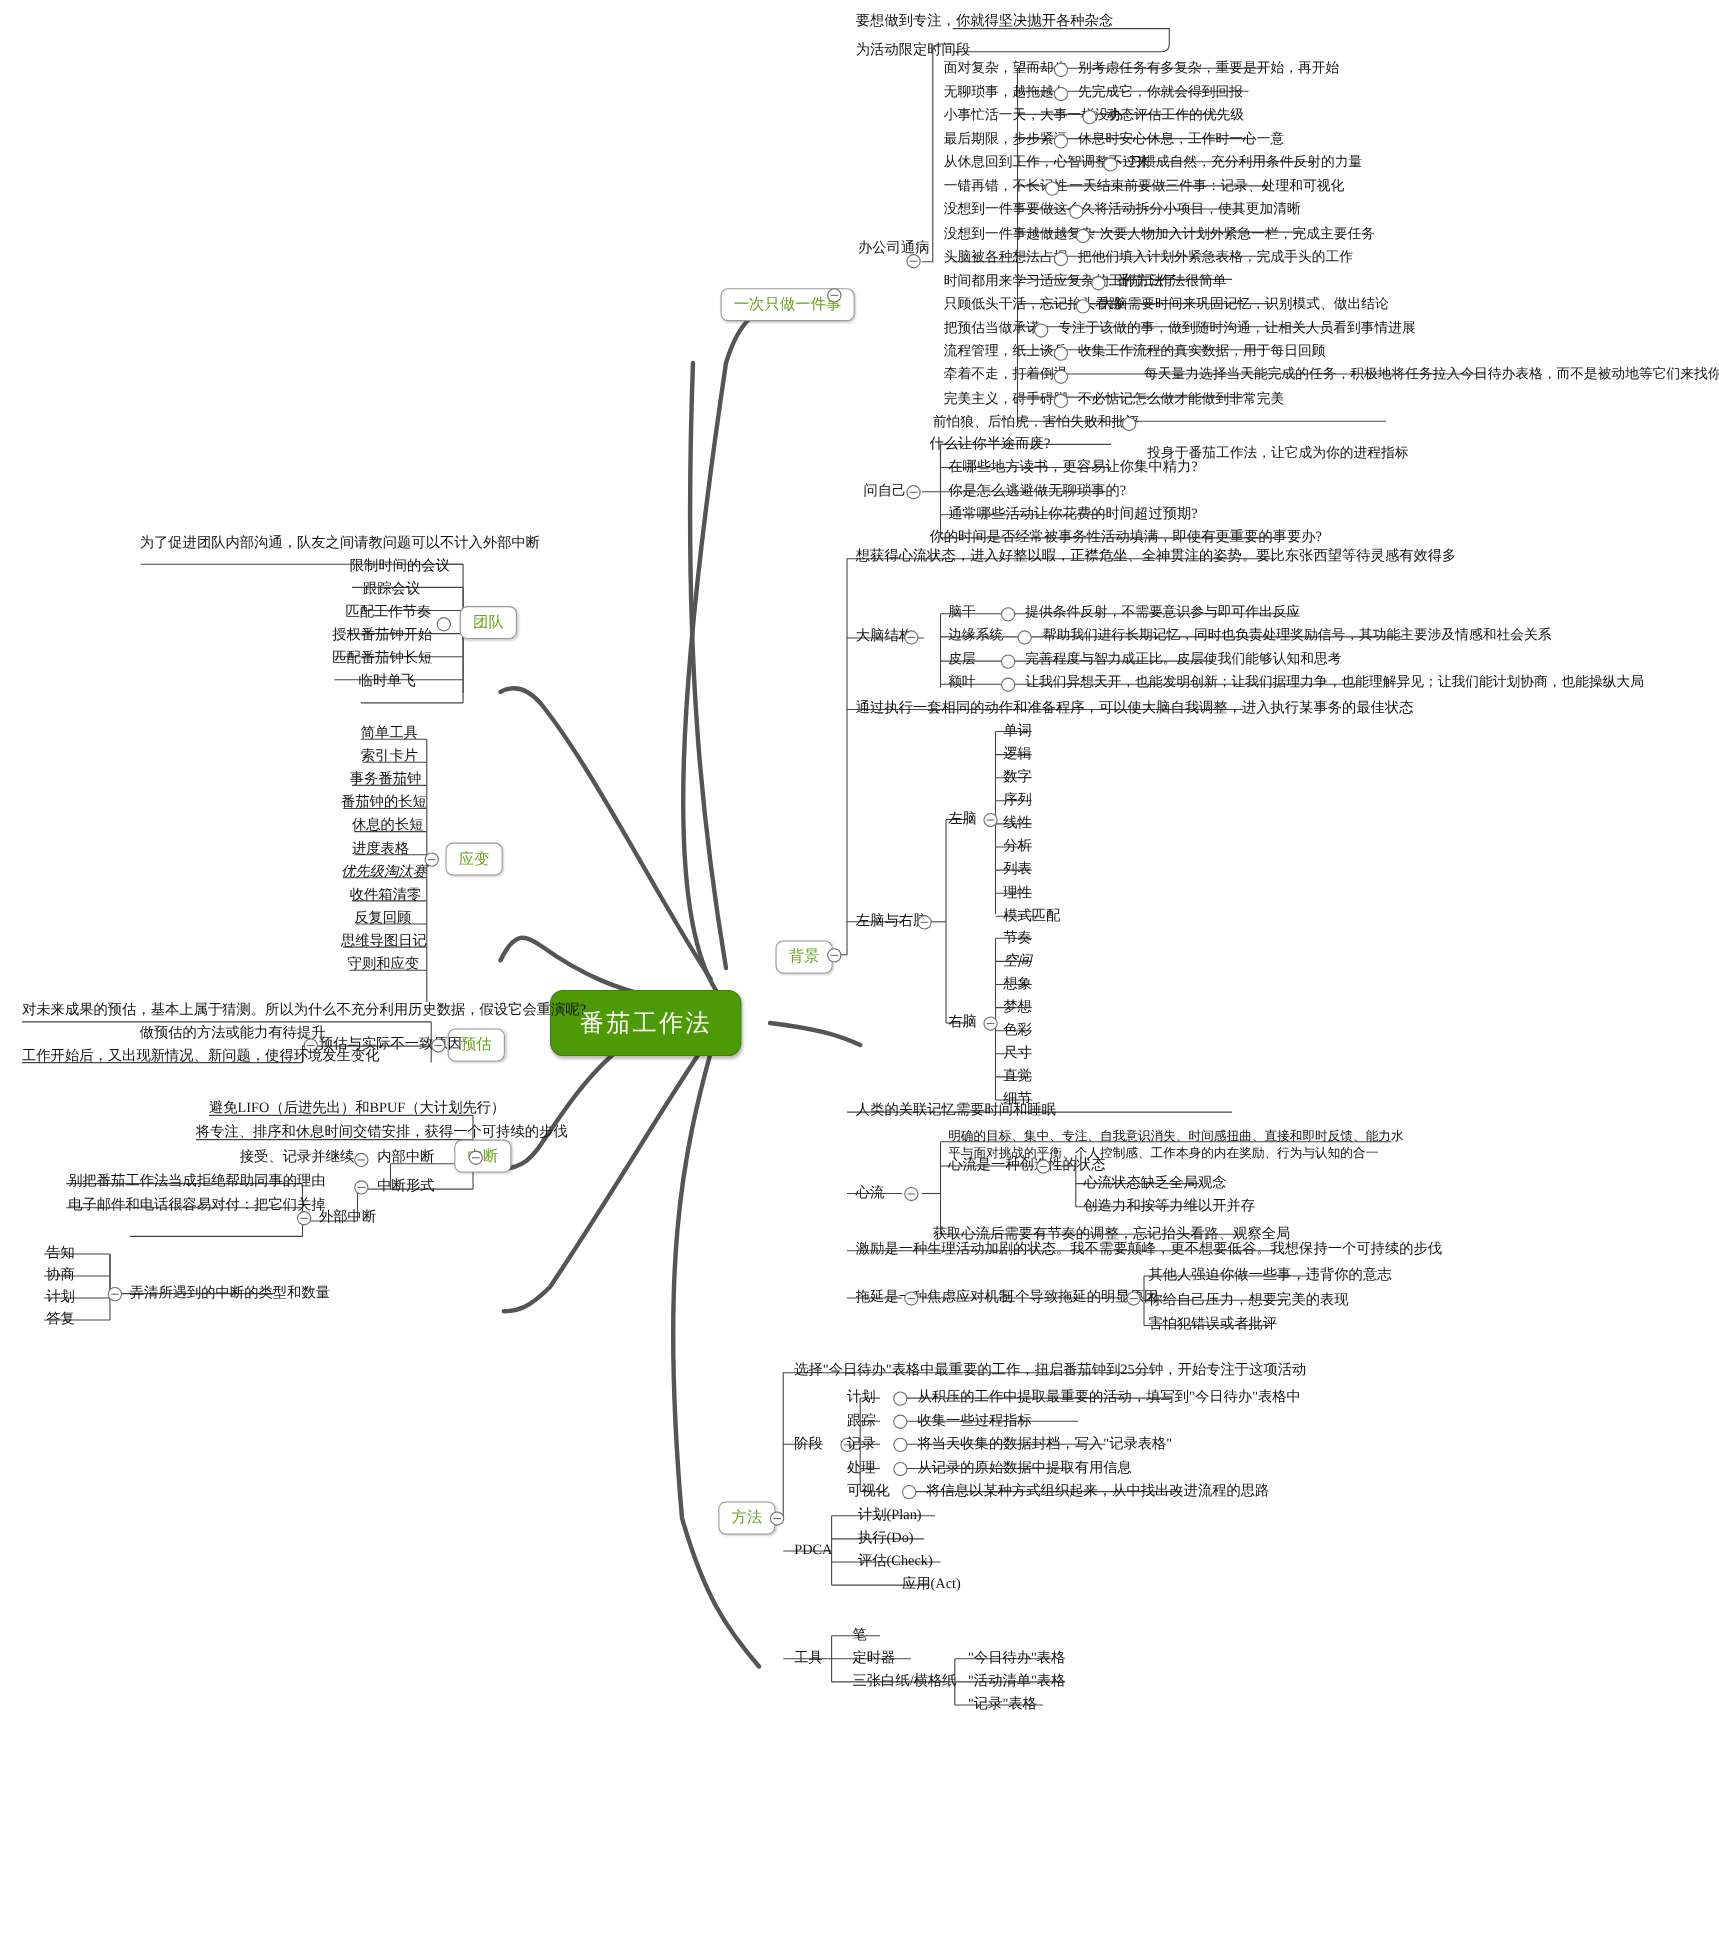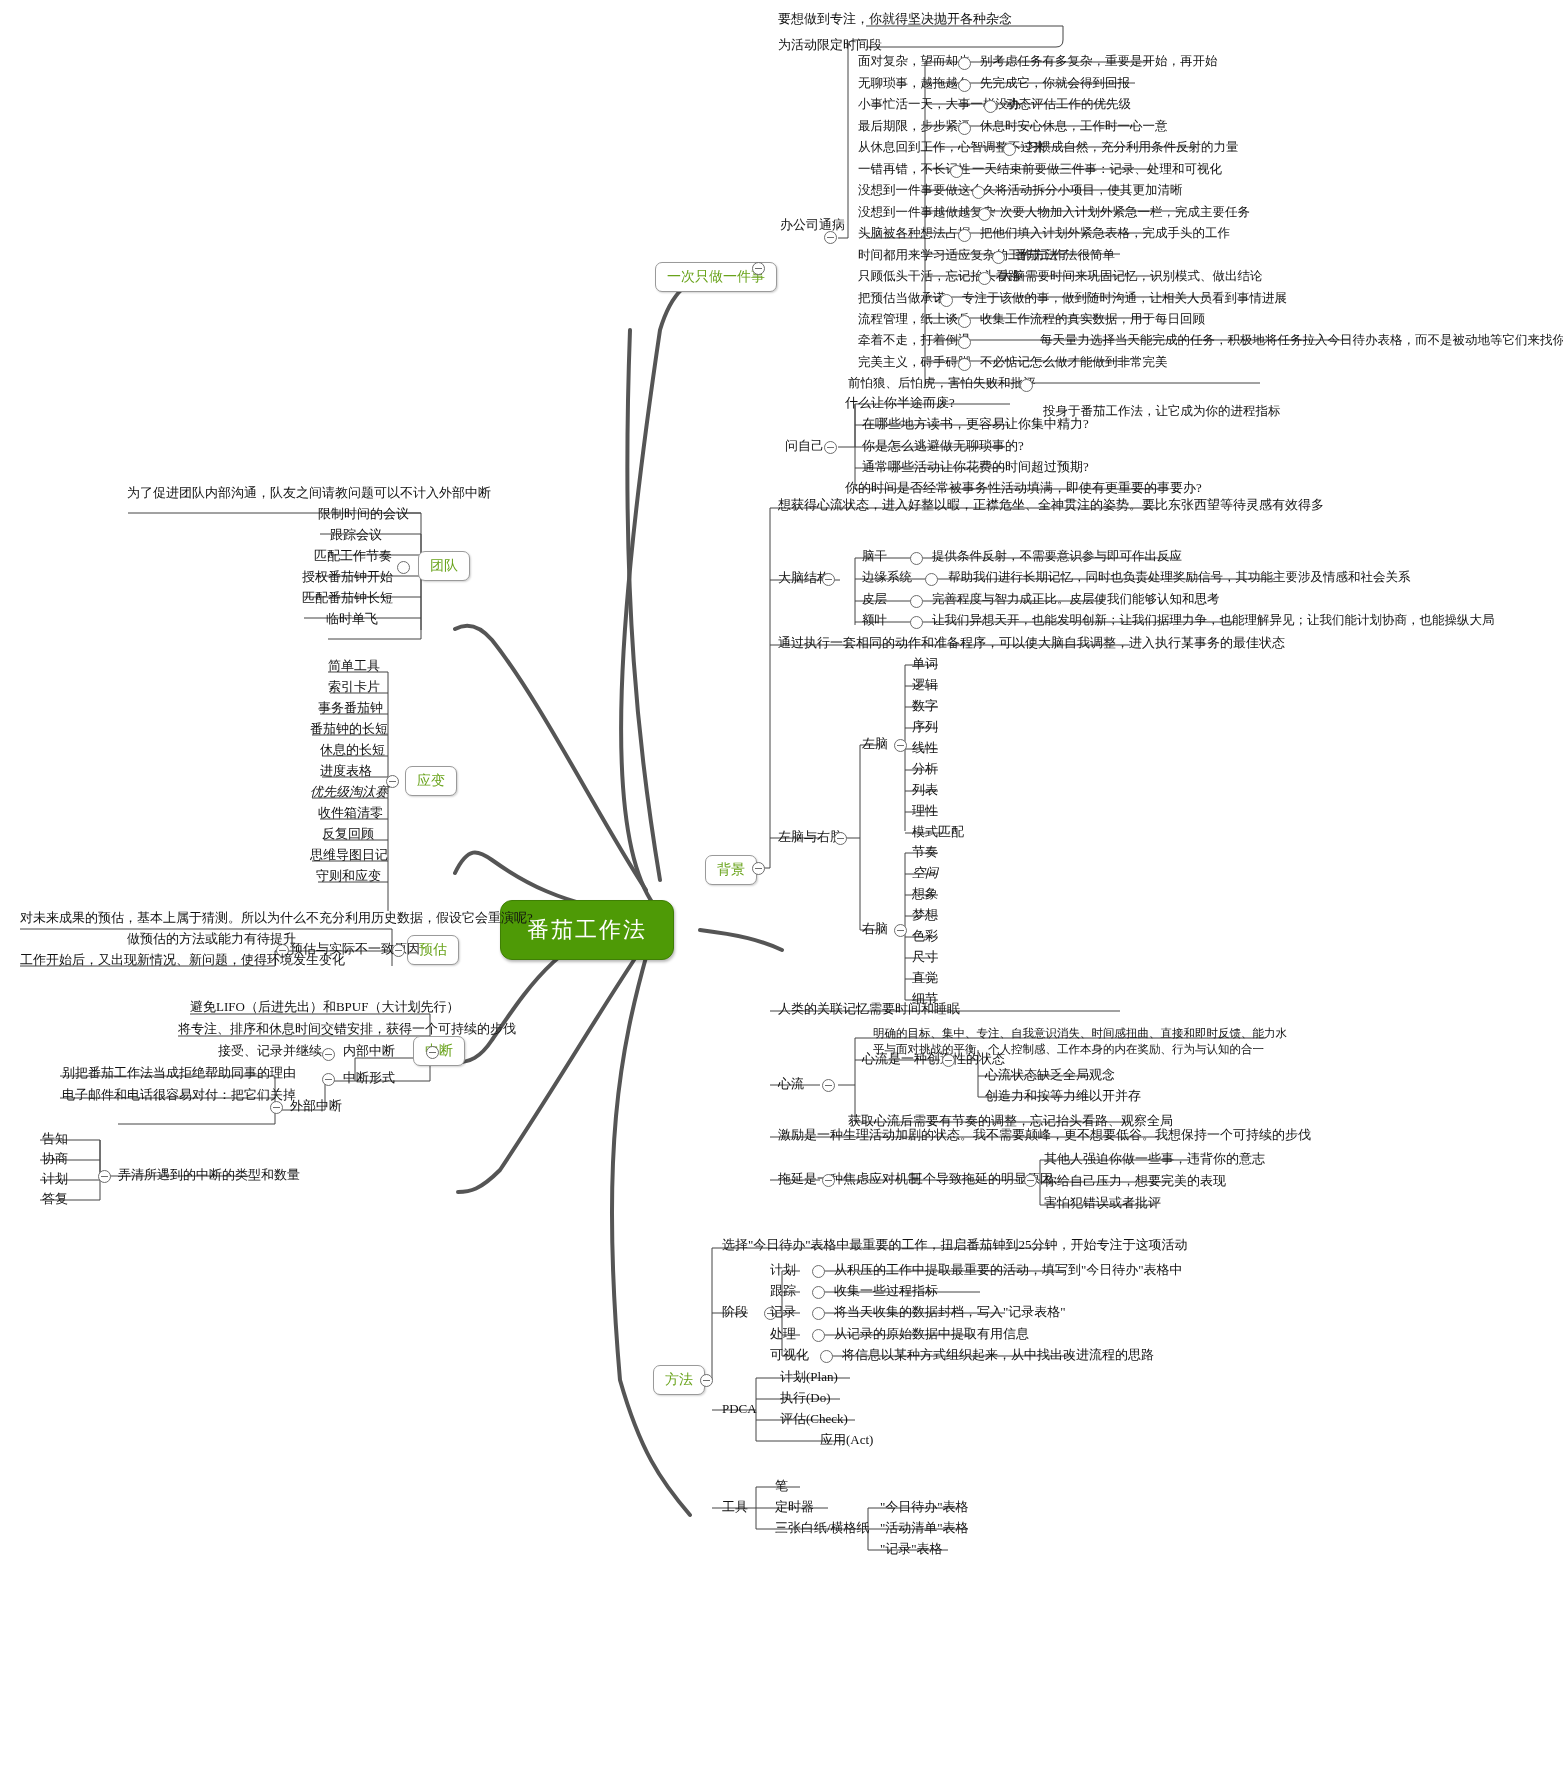--- a/index.html
+++ b/index.html
@@ -442,21 +442,21 @@
   <div class="tx s13" style="left:912px; top:866px;font-style:italic;">空间</div>
   <div class="tx s13" style="left:912px; top:887px;">想象</div>
   <div class="tx s13" style="left:912px; top:908px;">梦想</div>
   <div class="tx s13" style="left:912px; top:929px;">色彩</div>
   <div class="tx s13" style="left:912px; top:950px;">尺寸</div>
   <div class="tx s13" style="left:912px; top:971px;">直觉</div>
   <div class="tx s13" style="left:912px; top:992px;">细节</div>
 
   <div class="tx s13" style="left:778px; top:1077px;">心流</div>
   <div class="knob" style="left:822px; top:1079px;"></div>
-  <div class="tx s11" style="left:862px; top:1026px; white-space:normal; width:415px; line-height:1.35;margin-left:11px;">明确的目标、集中、专注、自我意识消失、时间感扭曲、直接和即时反馈、能力水平与面对挑战的平衡、个人控制感、工作本身的内在奖励、行为与认知的合一</div>
+  <div class="tx s11" style="left:862px; top:1026px; white-space:normal; width:415px; line-height:1.35;">明确的目标、集中、专注、自我意识消失、时间感扭曲、直接和即时反馈、能力水平与面对挑战的平衡、个人控制感、工作本身的内在奖励、行为与认知的合一</div>
   <div class="tx s13" style="left:862px; top:1052px;">心流是一种创造性的状态</div>
   <div class="knob" style="left:942px; top:1054px;"></div>
   <div class="tx s13" style="left:985px; top:1068px;">心流状态缺乏全局观念</div>
   <div class="tx s13" style="left:985px; top:1089px;">创造力和按等力维以开并存</div>
   <div class="tx s13" style="left:848px; top:1114px;">获取心流后需要有节奏的调整，忘记抬头看路、观察全局</div>
 
   <div class="tx s13" style="left:778px; top:1128px;">激励是一种生理活动加剧的状态。我不需要颠峰，更不想要低谷。我想保持一个可持续的步伐</div>
   <div class="tx s13" style="left:778px; top:1172px;">拖延是一种焦虑应对机制</div>
   <div class="knob" style="left:822px; top:1174px;"></div>
   <div class="tx s13" style="left:910px; top:1172px;">三个导致拖延的明显原因</div>

